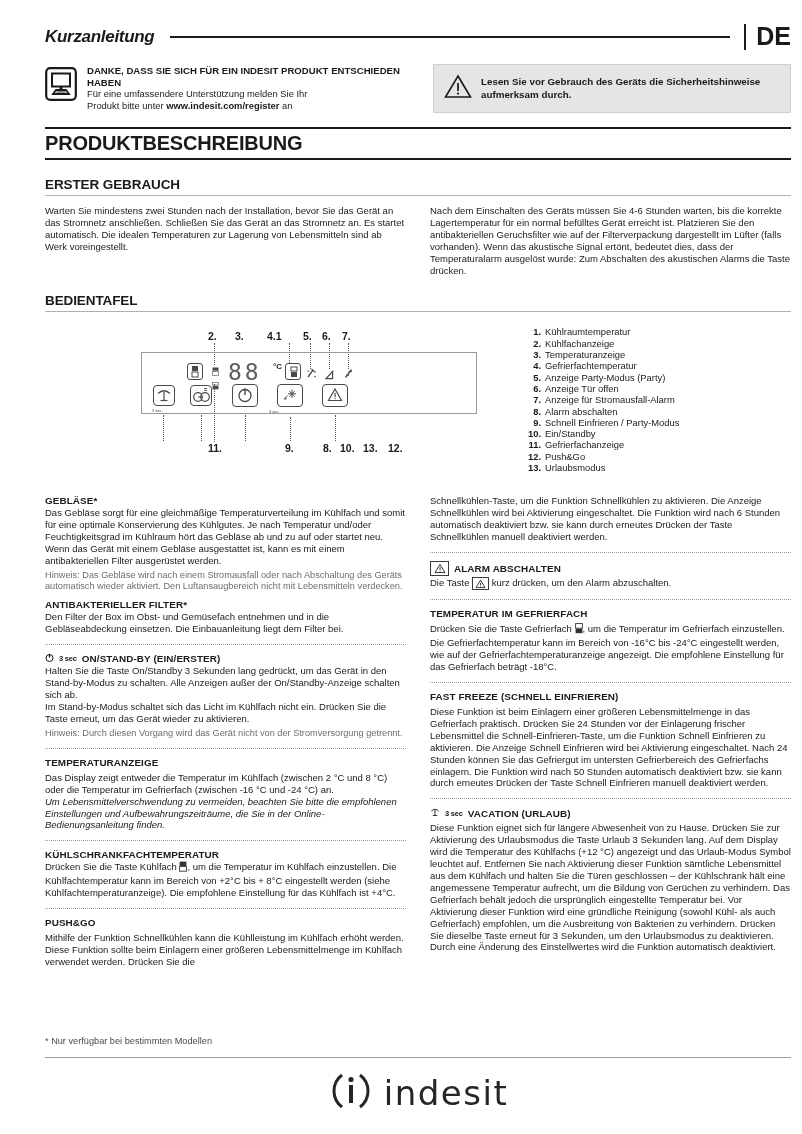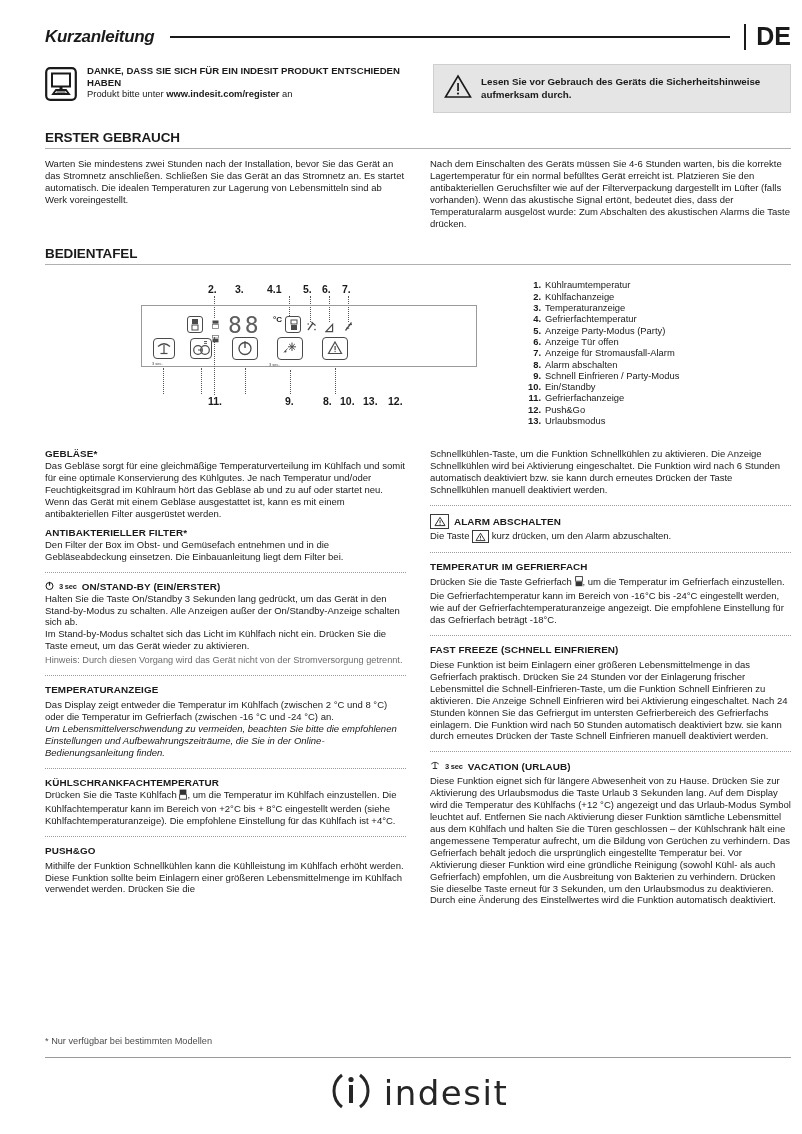--- a/index.html
+++ b/index.html
@@ -295,36 +295,38 @@
         <svg width="32" height="34" viewBox="0 0 32 34">
           <rect x="1.2" y="1.2" width="29.6" height="31.6" rx="4" fill="none" stroke="#1a1a1a" stroke-width="2.2"></rect>
           <rect x="7" y="6.5" width="18" height="13" fill="none" stroke="#1a1a1a" stroke-width="2"></rect>
           <rect x="14.5" y="19.5" width="3" height="3.4" fill="#1a1a1a"></rect>
           <path d="M8 27 L11 23 L21 23 L24 27 Z" fill="none" stroke="#1a1a1a" stroke-width="1.8"></path>
           <line x1="11.5" y1="25" x2="20.5" y2="25" stroke="#1a1a1a" stroke-width="1"></line>
         </svg>
       </span>
       <div class="intro-txt">
         <div class="b">DANKE, DASS SIE SICH FÜR EIN INDESIT PRODUKT ENTSCHIEDEN HABEN</div>
+        <div>Für eine umfassendere Unterstützung melden Sie Ihr</div>
         <div><span>Produkt bitte unter </span><span class="reg">www.indesit.com/register</span><span> an</span></div>
       </div>
     </div>
 
     <div class="warnbox">
       <span>
         <svg width="28" height="25" viewBox="0 0 28 25">
           <path d="M14 2 L26.5 23 L1.5 23 Z" fill="none" stroke="#1a1a1a" stroke-width="1.6"></path>
           <rect x="13.2" y="9" width="1.7" height="8" fill="#1a1a1a"></rect>
           <circle cx="14" cy="19.6" r="1.1" fill="#1a1a1a"></circle>
         </svg>
       </span>
       <span class="wtext">Lesen Sie vor Gebrauch des Geräts die Sicherheitshinweise aufmerksam durch.</span>
     </div>
   </div>
 
+  <div class="sec-h1">PRODUKTBESCHREIBUNG</div>
 
   <div class="sec-h2">ERSTER GEBRAUCH</div>
   <div class="cols">
     <div class="col">
       <p class="para">Warten Sie mindestens zwei Stunden nach der Installation, bevor Sie das Gerät an das Stromnetz anschließen. Schließen Sie das Gerät an das Stromnetz an. Es startet automatisch. Die idealen Temperaturen zur Lagerung von Lebensmitteln sind ab Werk voreingestellt.</p>
     </div>
     <div class="col">
       <p class="para">Nach dem Einschalten des Geräts müssen Sie 4-6 Stunden warten, bis die korrekte Lagertemperatur für ein normal befülltes Gerät erreicht ist. Platzieren Sie den antibakteriellen Geruchsfilter wie auf der Filterverpackung dargestellt im Lüfter (falls vorhanden). Wenn das akustische Signal ertönt, bedeutet dies, dass der Temperaturalarm ausgelöst wurde: Zum Abschalten des akustischen Alarms die Taste drücken.</p>
     </div>
   </div>
@@ -521,20 +523,21 @@
     </div>
   </div>
 
   <div class="cols" style="margin-top:22px;">
 
     <div class="col">
 
       <div>
         <div class="sub-h">GEBLÄSE*</div>
         <p class="para">Das Gebläse sorgt für eine gleichmäßige Temperaturverteilung im Kühlfach und somit für eine optimale Konservierung des Kühlgutes. Je nach Temperatur und/oder Feuchtigkeitsgrad im Kühlraum hört das Gebläse ab und zu auf oder startet neu. Wenn das Gerät mit einem Gebläse ausgestattet ist, kann es mit einem antibakteriellen Filter ausgerüstet werden.</p>
+        <p class="note">Hinweis: Das Gebläse wird nach einem Stromausfall oder nach Abschaltung des Geräts automatisch wieder aktiviert. Den Luftansaugbereich nicht mit Lebensmitteln verdecken.</p>
       </div>
 
       <div class="mini-sec" style="margin-top:7px;">
         <div class="sub-h">ANTIBAKTERIELLER FILTER*</div>
         <p class="para">Den Filter der Box im Obst- und Gemüsefach entnehmen und in die Gebläseabdeckung einsetzen. Die Einbauanleitung liegt dem Filter bei.</p>
       </div>
 
       <div class="dotrule"></div>
 
       <div>

